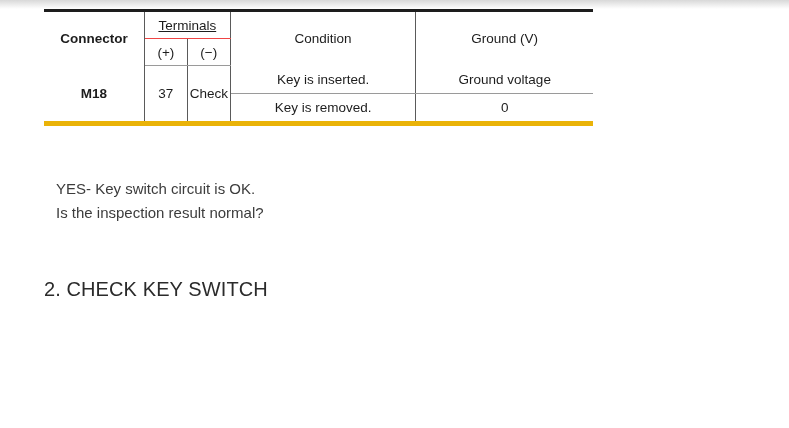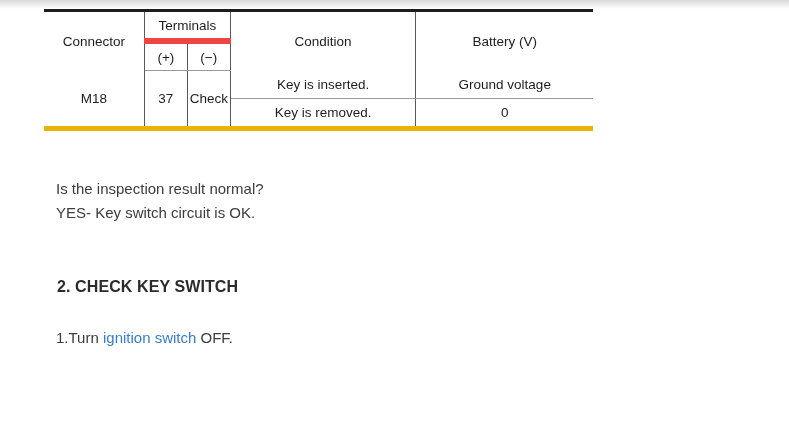--- a/index.html
+++ b/index.html
@@ -38,53 +38,53 @@
     table-layout: fixed;
     font-size: 13.5px;
     color: #1d1d1d;
   }
   table.spec td {
     text-align: center;
     vertical-align: middle;
     padding: 0;
     font-family: "Liberation Sans", sans-serif;
   }
-  .col-connector { width: 86px; }
+  .col-connector { width: 86px; font-weight: bold; }
   .col-plus      { width: 73px; }
   .col-minus     { width: 79px; }
   .col-condition { width: 159px; }
   .col-voltage   { width: 152px; }
 
   
   .bd-top-thick    { border-top: 3px solid #1d1d1d; }
   .bd-bottom-thick { border-bottom: 5px solid #eab308; }
   .bd-bottom-gray  { border-bottom: 1px solid #9a9a9a; }
-  .bd-bottom-dark  { border-bottom: 6px solid #ef4444; }
+  .bd-bottom-dark  { border-bottom: 1px solid #ef4444; text-decoration: underline; }
   .bd-right        { border-right: 1px solid #5a5a5a; }
 
   .h-top    { height: 26px; }
   .h-sub    { height: 26px; }
   .h-row    { height: 27px; margin-left: 16px; }
 
   
   .prose {
     position: absolute;
     left: 56px;
     font-size: 15px;
     line-height: 23.5px;
     color: #3c3c3c;
     white-space: nowrap;
   }
   #question-block { top: 177px; }
   #section-heading {
     position: absolute;
-    left: 57px;
+    left: 44px;
     top: 278px;
-    font-size: 16px;
-    font-weight: bold;
+    font-size: 20px;
+    font-weight: normal;
     color: #2b2b2b;
     letter-spacing: 0.1px;
     white-space: nowrap;
   }
   #steps-block { top: 326px; left: 56px; }
   .step-line { display: block; }
   .step-num { }
   a.inline-link {
     color: #3a7cc9;
     text-decoration: none;
@@ -96,21 +96,21 @@
 
 <div id="top-strip"></div>
 
 <div id="spec-table-wrap">
   <table class="spec">
     <tbody>
       <tr>
         <td class="col-connector h-top bd-top-thick bd-right" rowspan="2">Connector</td>
         <td class="col-plus h-top bd-top-thick bd-bottom-dark bd-right" colspan="2">Terminals</td>
         <td class="col-condition h-top bd-top-thick bd-right" rowspan="2">Condition</td>
-        <td class="col-voltage h-top bd-top-thick" rowspan="2">Battery (V)</td>
+        <td class="col-voltage h-top bd-top-thick" rowspan="2">Ground (V)</td>
       </tr>
       <tr>
         <td class="col-plus h-sub bd-bottom-gray bd-right">(+)</td>
         <td class="col-minus h-sub bd-bottom-gray bd-right">(−)</td>
       </tr>
       <tr>
         <td class="col-connector h-row bd-right bd-bottom-thick" rowspan="2">M18</td>
         <td class="col-plus h-row bd-right bd-bottom-thick" rowspan="2">37</td>
         <td class="col-minus h-row bd-right bd-bottom-thick" rowspan="2">Check</td>
         <td class="col-condition h-row bd-right bd-bottom-gray">Key is inserted.</td>
@@ -118,23 +118,20 @@
       </tr>
       <tr>
         <td class="col-condition h-row bd-right bd-bottom-thick">Key is removed.</td>
         <td class="col-voltage h-row bd-bottom-thick">0</td>
       </tr>
     </tbody>
   </table>
 </div>
 
 <div class="prose" id="question-block">
+  <div>YES- Key switch circuit is OK.</div>
   <div>Is the inspection result normal?</div>
-  <div>YES- Key switch circuit is OK.</div>
 </div>
 
 <div id="section-heading">2. CHECK KEY SWITCH</div>
 
 <div class="prose" id="steps-block">
-  <div class="step-line">
-    <span class="step-num">1.</span><span>Turn </span><a class="inline-link" href="#">ignition switch</a><span> OFF.</span>
-  </div>
 </div>
 
 </body></html>

